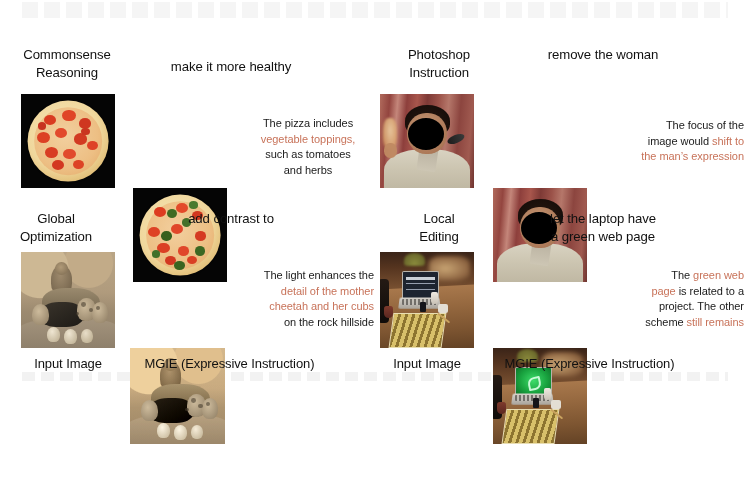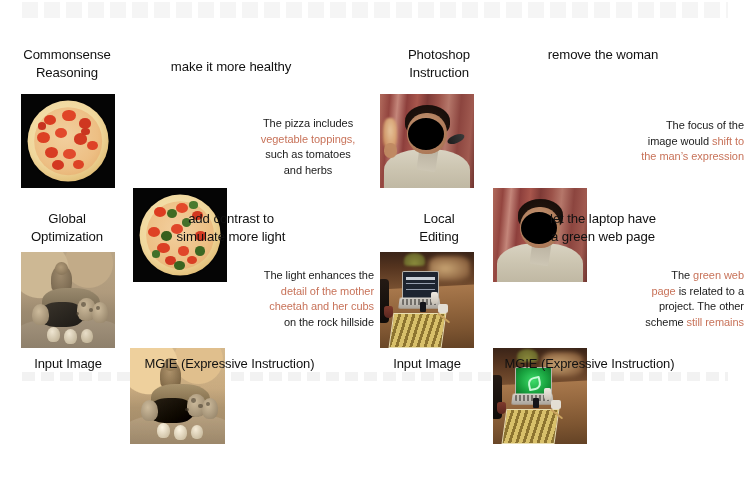--- a/index.html
+++ b/index.html
@@ -347,27 +347,26 @@
         <div class="collar"></div>
       <div class="hair"></div>
         <div class="face"></div>
       <div class="redact"></div>
     </div>
 
     <div class="expl" style="left:598px;top:118px;width:146px;">The focus of the<br>image would <span class="hl">shift to</span><br><span class="hl">the man’s expression</span></div>
   </div>
 
   <div class="panel">
-    <div class="hdr" style="left:12px;top:210px;width:110px;">
+    <div class="hdr" style="left:1px;top:210px;width:110px;">
       <span>Global</span><br>
       <span>Optimization</span>
     </div>
     <div class="hdr" style="left:126px;top:210px;width:210px;">
       <span>add contrast to</span><br>
-      <span>simulate more light</span>
     </div>
 
     <div class="photo cheetah" style="left:21px;top:252px;width:94px;height:96px;">
       <div class="ground"></div>
         <div class="rock"></div>
       <div class="mom"></div>
         <div class="momhead"></div>
       <div class="torso"></div>
         <div class="dark"></div>
       <div class="cub" style="left:60%;top:48%;width:20%;height:24%;"></div>

